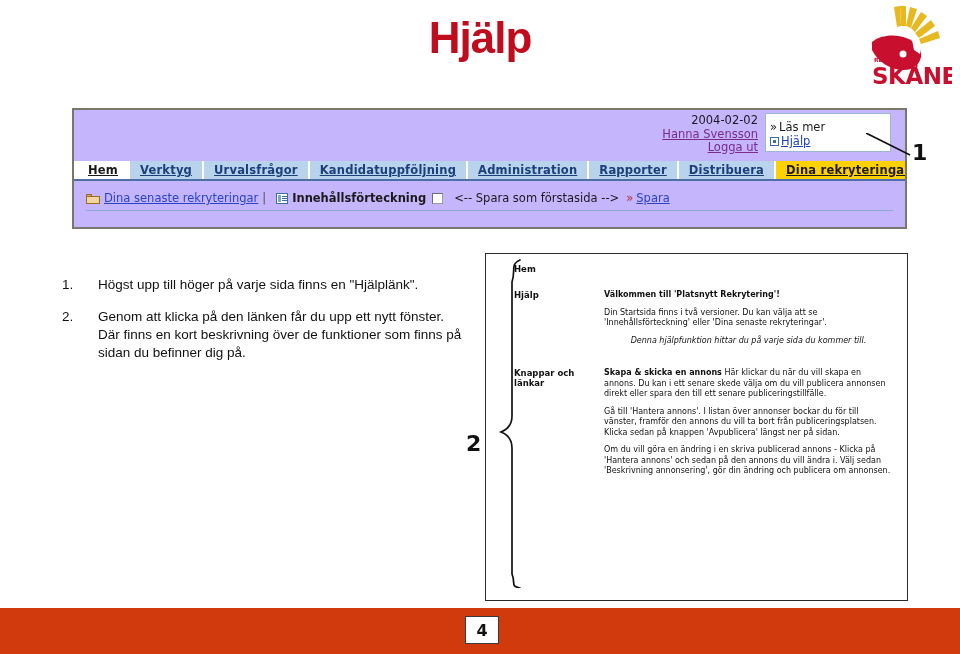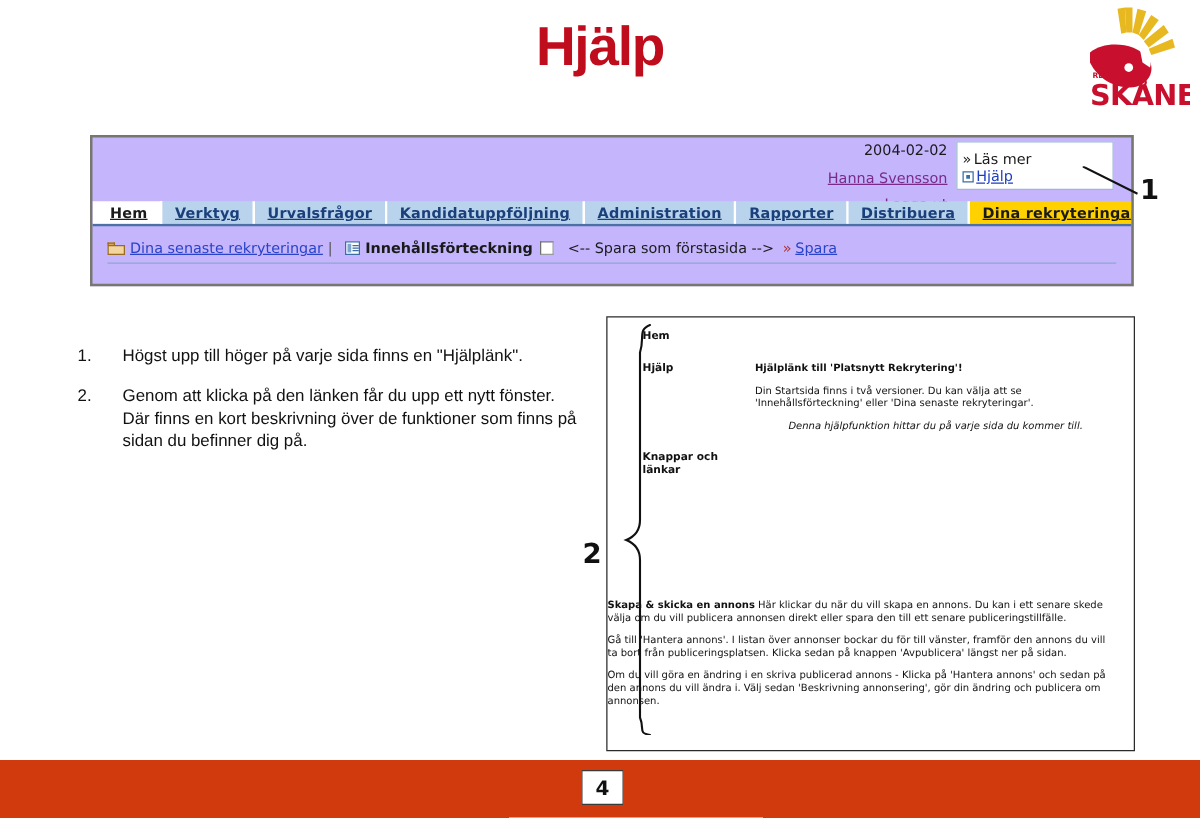--- a/index.html
+++ b/index.html
@@ -53,21 +53,20 @@
     font-size: 11.5px;
     color: #202020;
     line-height: 13.5px;
     font-family: "DejaVu Sans", sans-serif;
   }
   .userbox .date { color: #1a1a1a; }
   .userbox a {
     color: #7a2a8a;
     text-decoration: underline;
     display: block;
-    margin-top: 8px;
   }
   .readmore-box {
     position: absolute;
     right: 14px; top: 3px;
     width: 126px;
     border: 1px solid #9bb7d4;
     background: #ffffff;
     padding: 6px 4px 3px 4px;
     box-sizing: border-box;
     font-size: 11.5px;
@@ -259,21 +258,21 @@
     font-size: 8px;
     line-height: 10.5px;
   }
   .help-body p { margin: 0 0 7px 0; }
   .help-body .ttl { font-weight: bold; }
   .help-body .ital { font-style: italic; text-align: center; }
   .help-body .inlb { font-weight: bold; }
   #help-hem { margin-top: 10px; }
   #help-hjalp { margin-top: 16px; }
   #help-skapa { margin-top: 6px; }
-  #help-knappar { margin-top: 8px; flex-direction: column; }
+  #help-knappar { margin-top: 15px; }
 
   
   #brace2 {
     position: absolute;
     left: 498px; top: 258px;
     width: 26px; height: 330px;
   }
   #callout2 {
     position: absolute;
     left: 466px; top: 431px;
@@ -391,21 +390,21 @@
 <div id="shot-help">
 
   <div class="help-row" id="help-hem">
     <div class="help-label">Hem</div>
     <div class="help-body"></div>
   </div>
 
   <div class="help-row" id="help-hjalp">
     <div class="help-label">Hjälp</div>
     <div class="help-body">
-      <p class="ttl">Hjälplänk till 'Platsnytt Rekrytering'!</p>
+      <p class="ttl">Välkommen till 'Platsnytt Rekrytering'!</p>
       <p>Din Startsida finns i två versioner. Du kan välja att se 'Innehållsförteckning' eller 'Dina senaste rekryteringar'.</p>
       <p class="ital">Denna hjälpfunktion hittar du på varje sida du kommer till.</p>
     </div>
   </div>
 
 
   <div class="help-row" id="help-knappar">
     <div class="help-label">Knappar och länkar</div>
     <div class="help-body">
       <p><span class="inlb">Skapa &amp; skicka en annons</span><span> Här klickar du när du vill skapa en annons. Du kan i ett senare skede välja om du vill publicera annonsen direkt eller spara den till ett senare publiceringstillfälle.</span></p>

